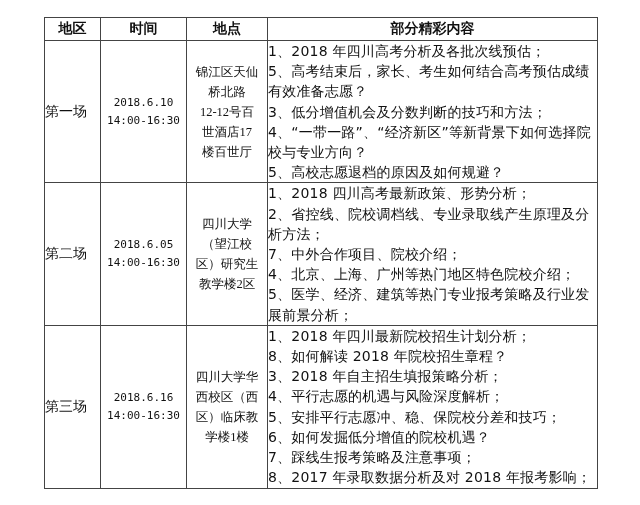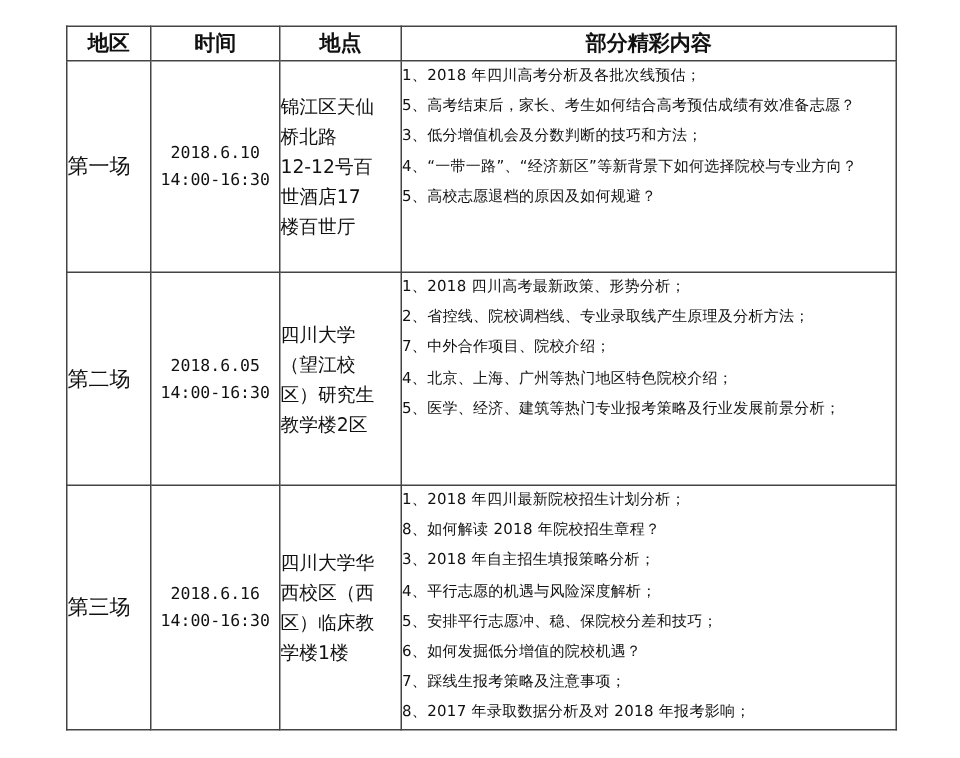--- a/index.html
+++ b/index.html
@@ -13,22 +13,22 @@
   table.schedule td, table.schedule th {
     border: 1px solid #444; padding: 0;
   }
   th { font-weight: bold; font-size: 14px; height: 22px; text-align: center; vertical-align: middle; }
   col.c-region { width: 56px; }
   col.c-time { width: 86px; }
   col.c-place { width: 81px; }
   col.c-content { width: 330px; }
   td.region { text-align: left; vertical-align: middle; font-size: 14px; }
   td.time { text-align: center; vertical-align: middle; font-family: "DejaVu Sans Mono", monospace; font-size: 11px; line-height: 18px; }
-  td.place { text-align: left; vertical-align: middle; font-size: 12.5px; line-height: 20px; padding: 0 4px; }
-  td.content { vertical-align: top; padding: 1px 3px 1px 4px; font-size: 10px; line-height: 20.2px; }
+  td.place { text-align: center; vertical-align: middle; font-size: 12.5px; line-height: 20px; padding: 0 4px; font-family: Liberation Serif, serif; }
+  td.content { vertical-align: top; padding: 1px 3px 1px 4px; font-size: 14px; line-height: 20.2px; }
   .item { display: block; letter-spacing: 0.2px; }
   .time-line { display: block; }
   .place-line { display: block; }
 </style>
 </head>
 <body>
 
 <table class="schedule">
   <colgroup>
     <col class="c-region">

